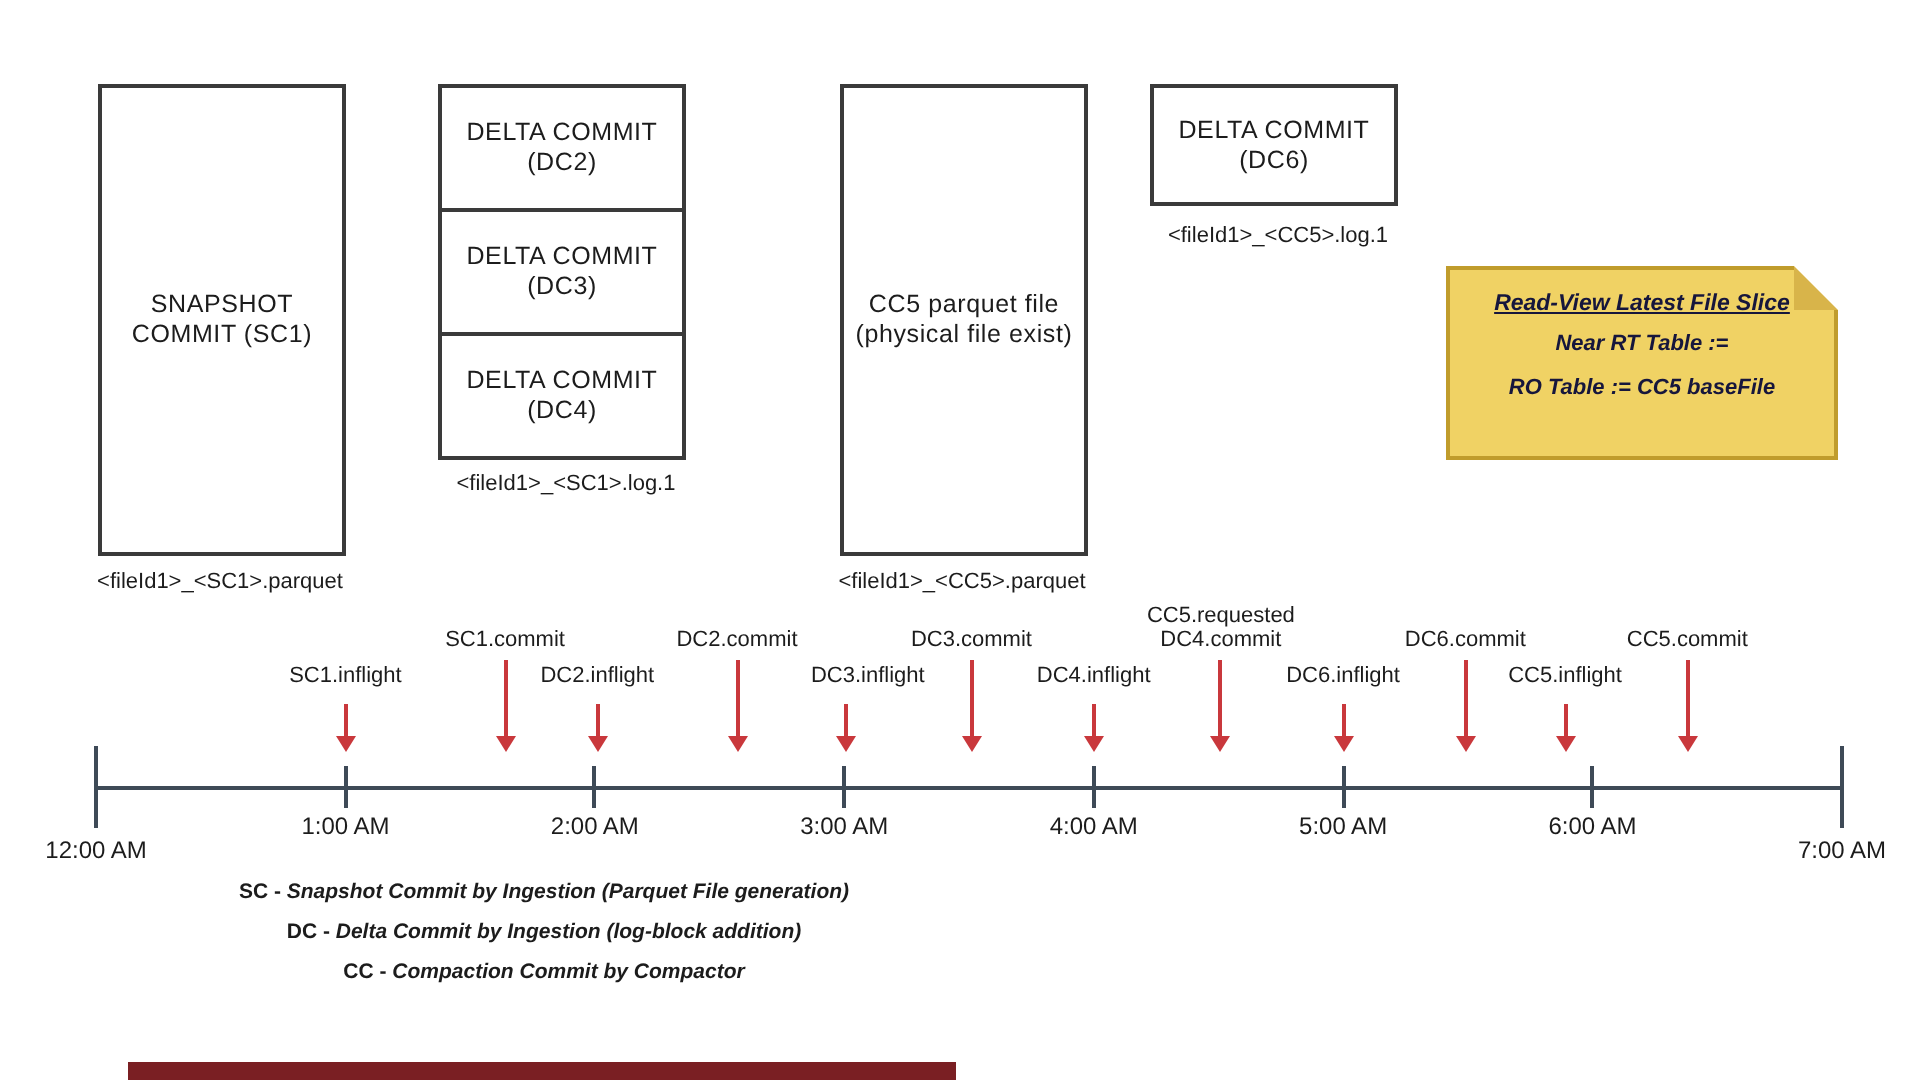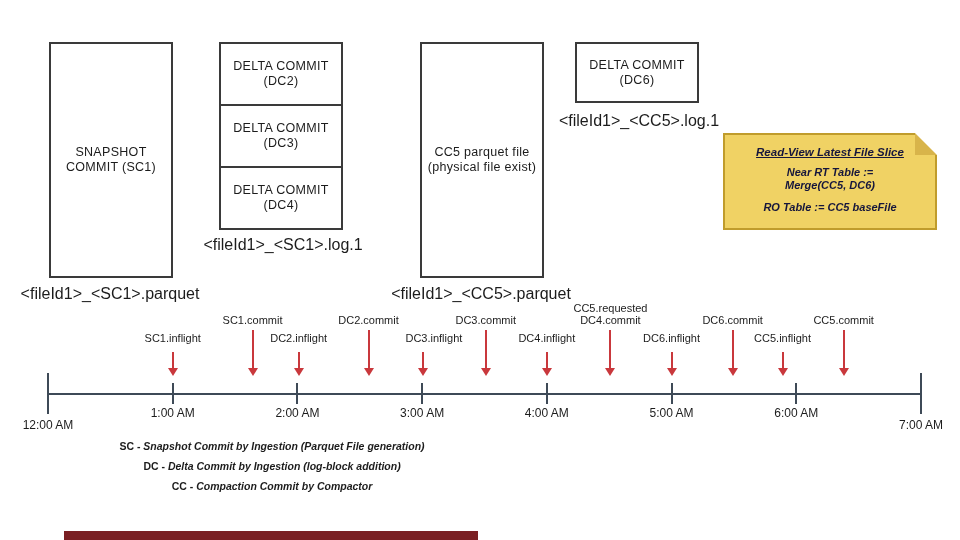--- a/index.html
+++ b/index.html
@@ -31,29 +31,29 @@
     border:2px solid var(--box-border);box-sizing:border-box;
   }
   .stack-cell{
     height:60px;display:flex;flex-direction:column;align-items:center;justify-content:center;
     font-size:12.5px;line-height:15px;text-align:center;letter-spacing:.3px;
     border-top:2px solid var(--box-border);
   }
   .stack-cell:first-child{border-top:none;}
   .file-label{
     position:absolute;transform:translateX(-50%);white-space:nowrap;
-    font-size:16px;color:var(--ink);text-align:center;
+    font-size:11px;color:var(--ink);text-align:center;
   }
   #sc1-parquet-label{left:110px;top:285px;}
   #sc1-log-label{left:283px;top:236px;}
   #cc5-parquet-label{left:481px;top:285px;}
   #cc5-log-label{left:639px;top:112px;}
   
   .note{
-    position:absolute;left:723px;top:133px;width:214px;height:97px;box-sizing:border-box;
+    position:absolute;left:723px;top:133px;width:196px;height:97px;box-sizing:border-box;
     background:var(--note-bg);border:2px solid var(--note-border);
     text-align:center;color:var(--note-text);
   }
   .note-fold{
     position:absolute;top:-2px;right:-2px;width:0;height:0;border-style:solid;
     border-width:0 22px 22px 0;
     border-color:#ffffff #ffffff var(--note-fold) transparent;
   }
   .note-title{
     margin-top:11px;font-size:11.5px;font-weight:bold;font-style:italic;
@@ -127,21 +127,20 @@
   <div class="filebox" id="dc6-box">
     <div>DELTA COMMIT</div>
     <div>(DC6)</div>
   </div>
   <div class="file-label" id="cc5-log-label">&lt;fileId1&gt;_&lt;CC5&gt;.log.1</div>
 
   <div class="note">
     <div class="note-fold"></div>
     <div class="note-title">Read-View Latest File Slice</div>
     <div class="note-line first">Near RT Table :=</div>
-    <div class="note-line">Merge(CC5, DC6)</div>
     <div class="note-line ro">RO Table := CC5 baseFile</div>
   </div>
 
   <div id="timeline">
     <div id="axis"></div>
   <div class="tick end" style="left: 47px;"></div>
       <div class="hour-label end" style="left: 48px;">12:00 AM</div>
       <div class="tick" style="left: 171.71px;"></div>
       <div class="hour-label" style="left: 172.71px;">1:00 AM</div>
       <div class="tick" style="left: 296.42px;"></div>

